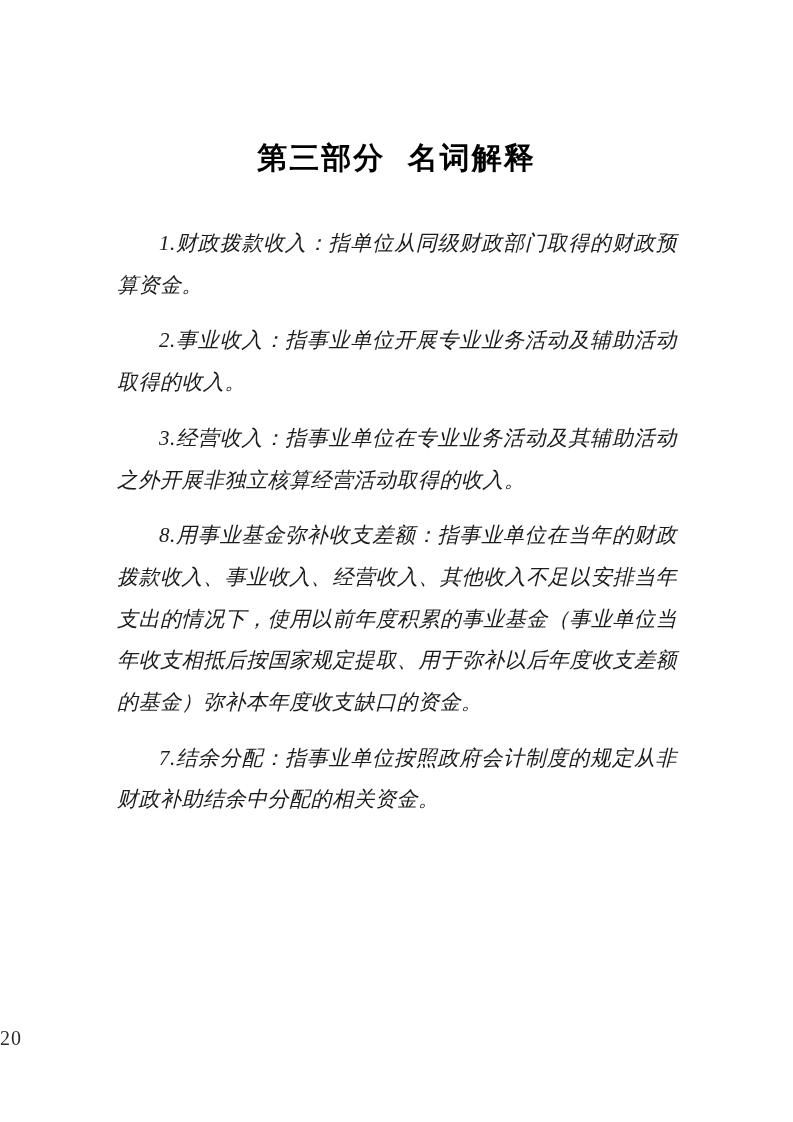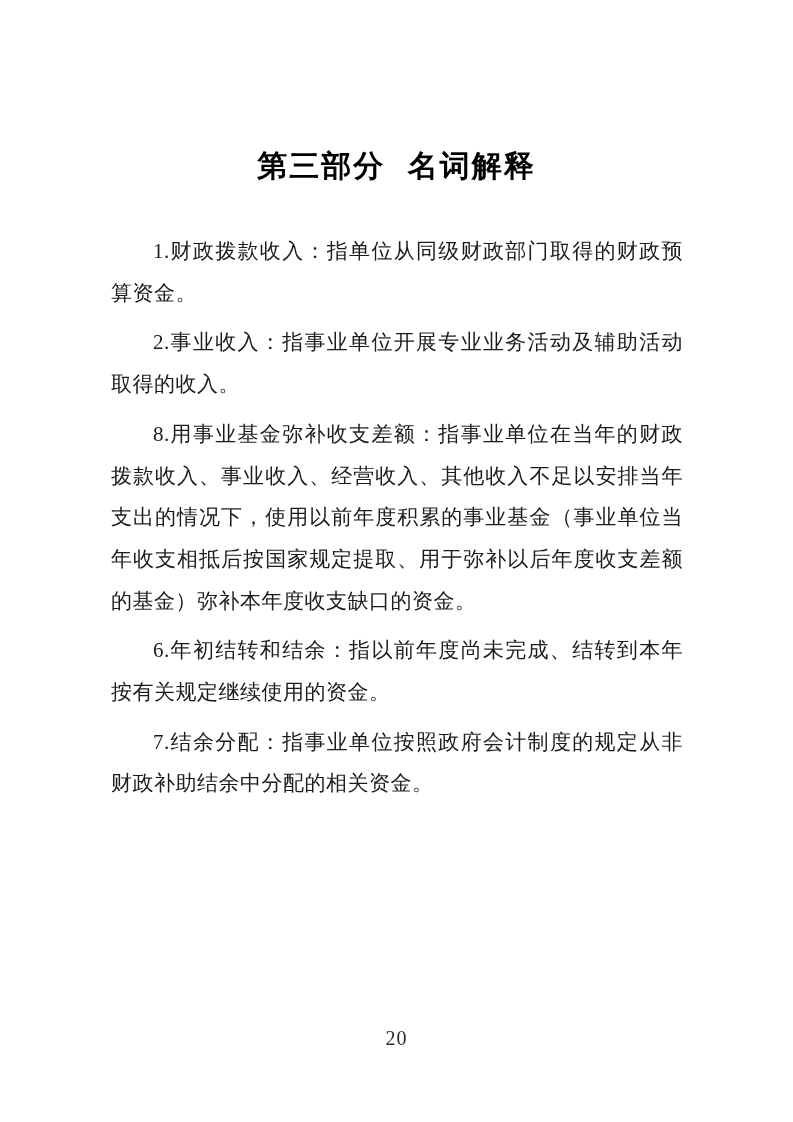--- a/index.html
+++ b/index.html
@@ -17,60 +17,61 @@
     height: 1122px;
     margin: 0 auto;
     background: var(--bg);
     color: var(--ink);
     box-sizing: border-box;
     padding-top: 139px;
     overflow: hidden;
     font-family: "Liberation Serif", "DejaVu Serif", serif;
   }
   .title {
-    margin: 8px;
+    margin: 0;
     text-align: center;
     font-family: "Liberation Sans", "DejaVu Sans", sans-serif;
     font-weight: bold;
     font-size: 30px;
     line-height: 38px;
     letter-spacing: 2px;
     word-spacing: 0.4em;
     color: #000000;
   }
   .content {
     margin: 46px 102px 0 103px;
     font-size: 21px;
     line-height: 41.7px;
     letter-spacing: 0.5px;
     text-align: justify;
   }
   .content p {
-    margin: 8px;
+    margin: 14px;
     text-indent: 2em;
+    font-style: italic;
   }
   .page-number {
     position: absolute;
     left: 0;
     right: 0;
     bottom: 72px;
-    text-align: center;
+    text-align: left;
     font-size: 20px;
     letter-spacing: 1px;
     color: #2a2a2a;
   }
 </style>
 </head>
 <body>
 
 <div class="page">
   <h1 class="title">第三部分 名词解释</h1>
 
   <div class="content">
     <p>1.财政拨款收入：指单位从同级财政部门取得的财政预算资金。</p>
     <p>2.事业收入：指事业单位开展专业业务活动及辅助活动取得的收入。</p>
+    <p>3.经营收入：指事业单位在专业业务活动及其辅助活动之外开展非独立核算经营活动取得的收入。</p>
     <p>8.用事业基金弥补收支差额：指事业单位在当年的财政拨款收入、事业收入、经营收入、其他收入不足以安排当年支出的情况下，使用以前年度积累的事业基金（事业单位当年收支相抵后按国家规定提取、用于弥补以后年度收支差额的基金）弥补本年度收支缺口的资金。</p>
-    <p>6.年初结转和结余：指以前年度尚未完成、结转到本年按有关规定继续使用的资金。</p>
     <p>7.结余分配：指事业单位按照政府会计制度的规定从非财政补助结余中分配的相关资金。</p>
   </div>
 
   <div class="page-number">20</div>
 </div>
 
 </body></html>

